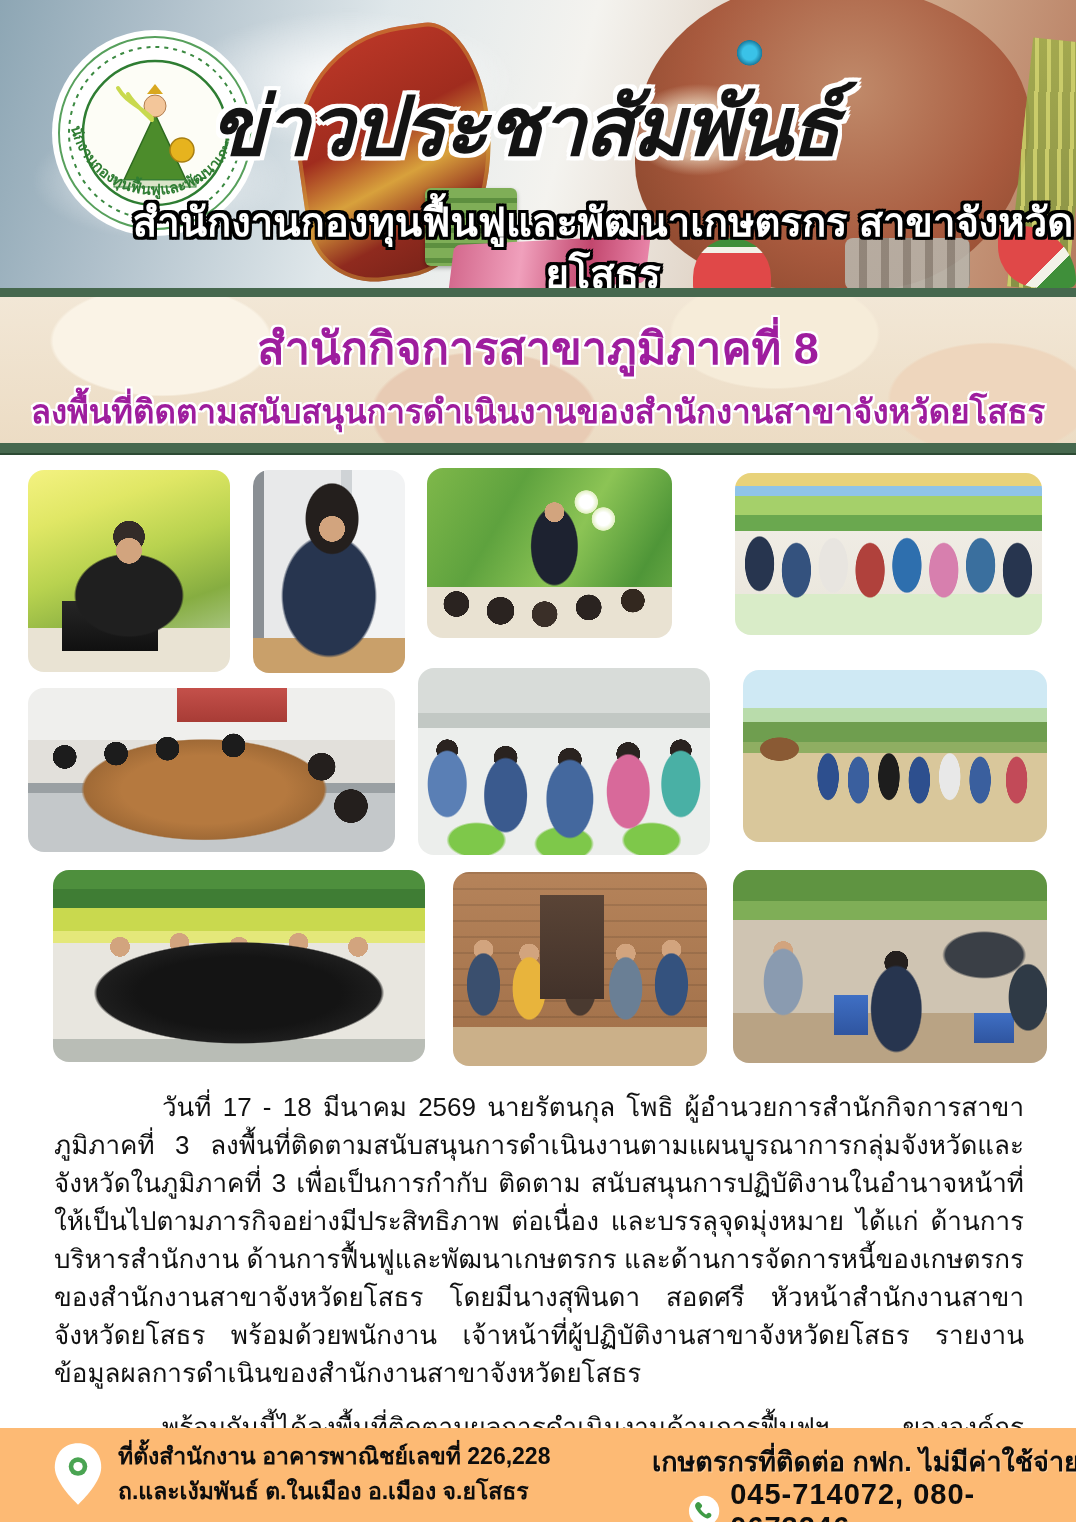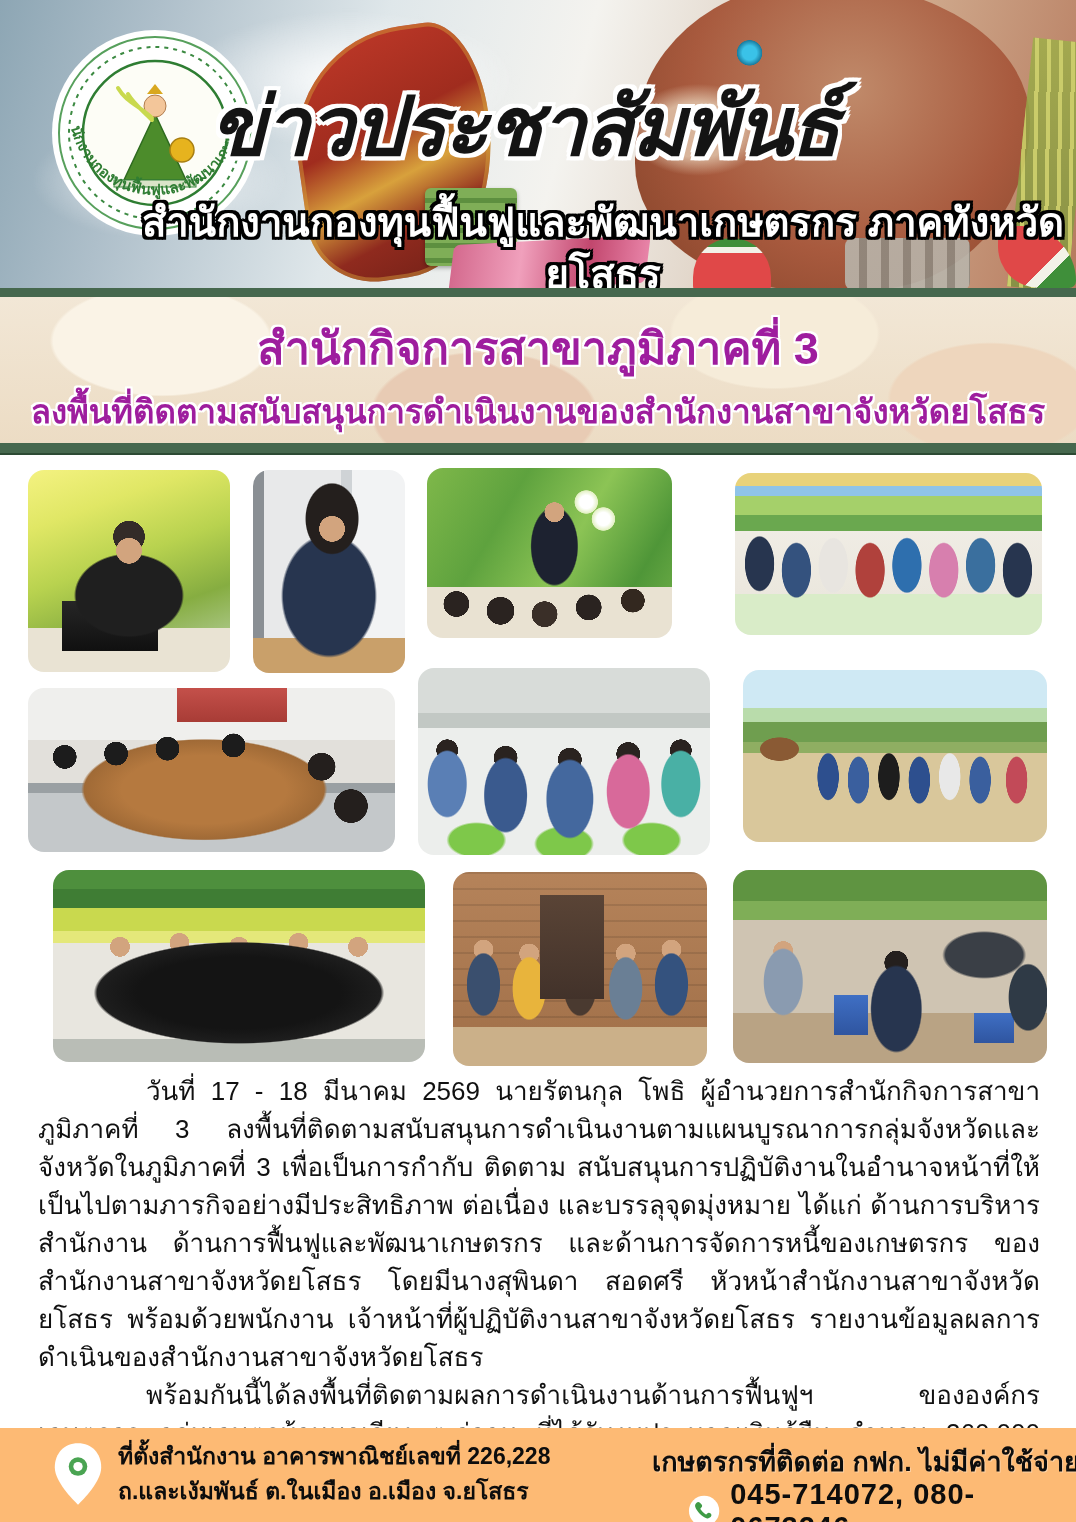--- a/index.html
+++ b/index.html
@@ -205,21 +205,21 @@
     radial-gradient(ellipse 20px 34px at 94% 66%,#2f3a46 95%,rgba(0,0,0,0) 100%),
     linear-gradient(#3f6fc4,#2f55a0) 36% 82%/34px 40px no-repeat,
     linear-gradient(#3f6fc4,#2f55a0) 88% 88%/40px 30px no-repeat,
     linear-gradient(180deg,rgba(0,0,0,0) 74%,#b9a384 74%),
     linear-gradient(180deg,#5f9441 0 16%,#7fae57 16% 26%,#cfc4b2 26%);}
   
   .article{
     position:absolute;left:38px;top:1072px;width:1002px;
     font-size:26px;line-height:38px;color:#111;text-align:justify;
   }
-  .article p{margin:0;text-indent:108px;}
+  .article p{margin:16px;text-indent:108px;}
   
   .footer{position:absolute;left:0;top:1428px;width:1076px;height:94px;background:#fdba74;}
   .pin-icon{position:absolute;left:52px;top:13px;width:52px;height:66px;}
   .address{position:absolute;left:118px;top:11px;width:545px;
     font-size:23px;font-weight:bold;color:#0d0d0d;line-height:35px;}
   .contact-heading{position:absolute;left:652px;top:12px;width:420px;white-space:nowrap;
     font-size:27px;font-weight:bold;color:#0d0d0d;
     text-shadow:1px 1px 0 rgba(255,255,255,.35);}
   .phone-row{position:absolute;left:688px;top:50px;display:flex;align-items:center;gap:10px;}
   .phone-icon{width:34px;height:34px;}
@@ -258,26 +258,26 @@
           <rect x="66" y="158" width="82" height="7" fill="#d9e4c8" stroke="#3c8a42" stroke-width="1"></rect>
         </g>
         <path id="ringArc" d="M 22,100 A 86 86 0 0 0 192,100" fill="none"></path>
         <text font-size="15" font-weight="bold" fill="#2f7d33" font-family="Liberation Sans, sans-serif">
           <textPath href="#ringArc" startOffset="50%" text-anchor="middle">สำนักงานกองทุนฟื้นฟูและพัฒนาเกษตรกร</textPath>
         </text>
       </svg>
     </div>
 
     <div class="main-title">ข่าวประชาสัมพันธ์</div>
-    <div class="sub-title">สำนักงานกองทุนฟื้นฟูและพัฒนาเกษตรกร ภาคทังหวัดยโสธร</div>
+    <div class="sub-title">สำนักงานกองทุนฟื้นฟูและพัฒนาเกษตรกร สาขาจังหวัดยโสธร</div>
   </div>
 
   <div class="strip strip-top"></div>
   <div class="banner">
-    <div class="banner-title">สำนักกิจการสาขาภูมิภาคที่ 3</div>
+    <div class="banner-title">สำนักกิจการสาขาภูมิภาคที่ 8</div>
     <div class="banner-subtitle">ลงพื้นที่ติดตามสนับสนุนการดำเนินงานของสำนักงานสาขาจังหวัดยโสธร</div>
   </div>
   <div class="strip strip-bottom"></div>
 
   <div class="photo" id="p1"></div>
   <div class="photo" id="p2"></div>
   <div class="photo" id="p3"></div>
   <div class="photo" id="p4"></div>
   <div class="photo" id="p5"></div>
   <div class="photo" id="p6"></div>

